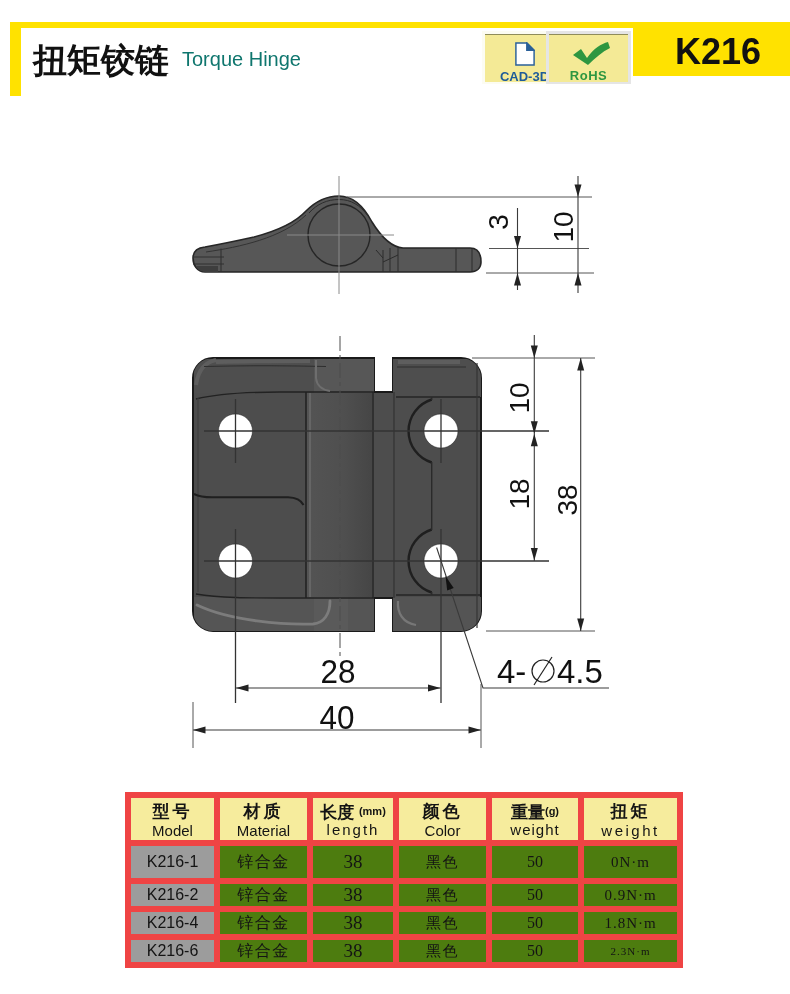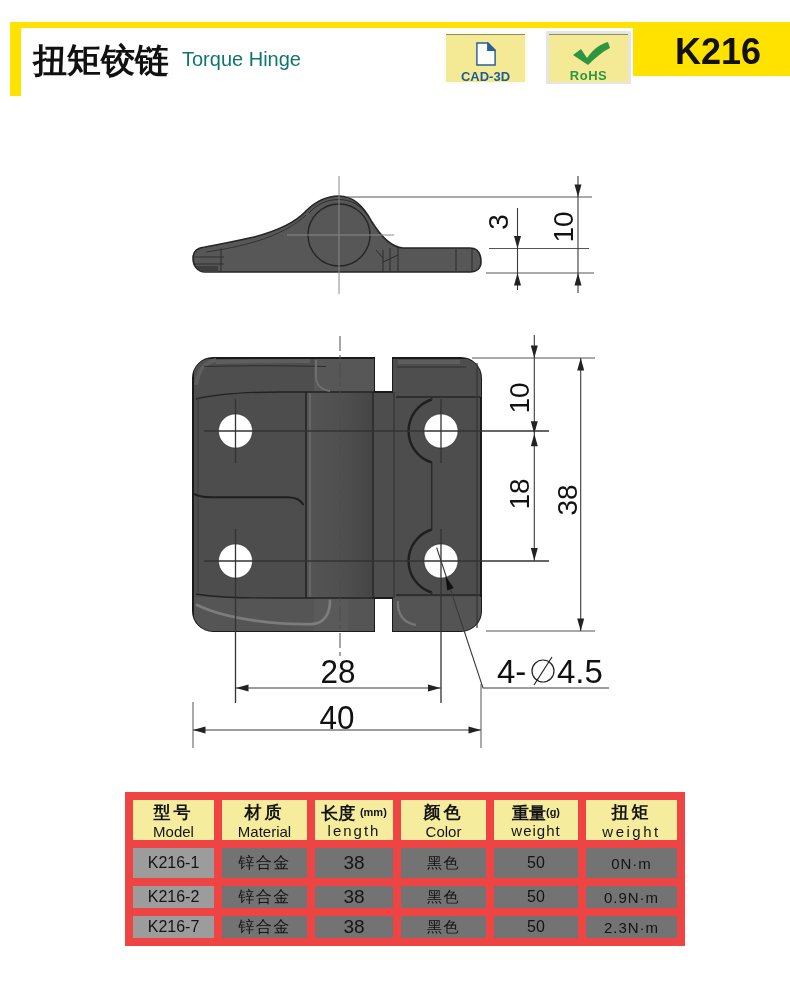--- a/index.html
+++ b/index.html
@@ -1,35 +1,35 @@
 <!DOCTYPE html>
 <html><head>
 <meta charset="utf-8">
 <style>
   html,body{margin:0;padding:0;background:#fff;}
   body{width:790px;height:994px;position:relative;font-family:"Liberation Sans",sans-serif;overflow:hidden;}
   .abs{position:absolute;}
   table.spec{border-collapse:collapse;table-layout:fixed;font-family:"Liberation Sans",sans-serif;}
-  table.spec td{border:8px solid #ef4444;text-align:center;vertical-align:middle;padding:0;color:#141414;}
+  table.spec td{border:6px solid #ef4444;text-align:center;vertical-align:middle;padding:0;color:#141414;}
   table.spec td.hd{background:#f6ec9d;}
   table.spec td.mod{background:#9c9c9c;font-size:16px;}
-  table.spec td.dat{background:#737373;font-size:16px;}
+  table.spec td.dat{background:#4d7c0f;font-size:16px;font-family:Liberation Serif, serif;}
 </style>
 </head>
 <body>
 
 <div class="abs" style="left:10px;top:22px;width:780px;height:6px;background:#ffe200;"></div>
 
 <div class="abs" style="left:10px;top:22px;width:11px;height:74px;background:#ffe200;"></div>
 
 <div class="abs" style="left:33px;top:38px;font-size:34px;font-weight:bold;color:#111;letter-spacing:0px;">扭矩铰链</div>
 
 <div class="abs" style="left:182px;top:48px;font-size:20px;color:#0f766e;">Torque Hinge</div>
 
-<div class="abs" style="left:443px;top:31px;width:85px;height:53px;background:#fcfcf2;">
+<div class="abs" style="left:482px;top:31px;width:85px;height:53px;background:#fcfcf2;">
   <div class="abs" style="left:3px;top:3px;width:79px;height:47px;background:#f4ea96;border-top:1px solid #8f8c5a;"></div>
   <svg class="abs" style="left:33px;top:11px;" width="20" height="24" viewBox="0 0 22 26">
     <path d="M1 1 L13 1 L21 9 L21 25 L1 25 Z" fill="#ffffff" stroke="#2a6099" stroke-width="1.6"></path>
     <path d="M13 1 L21 9 L13 9 Z" fill="#2a6099" stroke="#2a6099" stroke-width="1.6"></path>
   </svg>
   <div class="abs" style="left:0;top:38px;width:85px;text-align:center;font-size:13px;font-weight:bold;color:#1d5b99;">CAD-3D</div>
 </div>
 
 <div class="abs" style="left:546px;top:31px;width:85px;height:53px;background:#e5e5e5;">
   <div class="abs" style="left:3px;top:3px;width:79px;height:47px;background:#f4ea96;border-top:1px solid #8f8c5a;"></div>
@@ -240,24 +240,32 @@
 <tr style="height:20px;">
   <td class="mod">K216-2</td>
           <td class="dat" style="letter-spacing:1.5px;">锌合金</td>
           <td class="dat" style="font-size:19px;">38</td>
           <td class="dat" style="font-size:15px;letter-spacing:1.5px;">黑色</td>
           <td class="dat">50</td>
           <td class="dat" style="font-size:15px;letter-spacing:1px;">0.9N·m</td>
 </tr>
 
 
-
 <tr style="height:26px;">
-  <td class="mod">K216-7</td>
-          <td class="dat" style="letter-spacing:1.5px;">锌合金</td>
-          <td class="dat" style="font-size:19px;">38</td>
-          <td class="dat" style="font-size:15px;letter-spacing:1.5px;">黑色</td>
-          <td class="dat">50</td>
-          <td class="dat" style="font-size:15px;letter-spacing:1px;">2.3N·m</td>
+  <td class="mod">K216-4</td>
+          <td class="dat" style="letter-spacing:1.5px;">锌合金</td>
+          <td class="dat" style="font-size:19px;">38</td>
+          <td class="dat" style="font-size:15px;letter-spacing:1.5px;">黑色</td>
+          <td class="dat">50</td>
+          <td class="dat" style="font-size:15px;letter-spacing:1px;">1.8N·m</td>
+</tr>
+
+<tr style="height:26px;">
+  <td class="mod">K216-6</td>
+          <td class="dat" style="letter-spacing:1.5px;">锌合金</td>
+          <td class="dat" style="font-size:19px;">38</td>
+          <td class="dat" style="font-size:15px;letter-spacing:1.5px;">黑色</td>
+          <td class="dat">50</td>
+          <td class="dat" style="font-size:11px;letter-spacing:1px;">2.3N·m</td>
 </tr>
 </tbody>
     </table>
 </div>
 
 </body></html>

